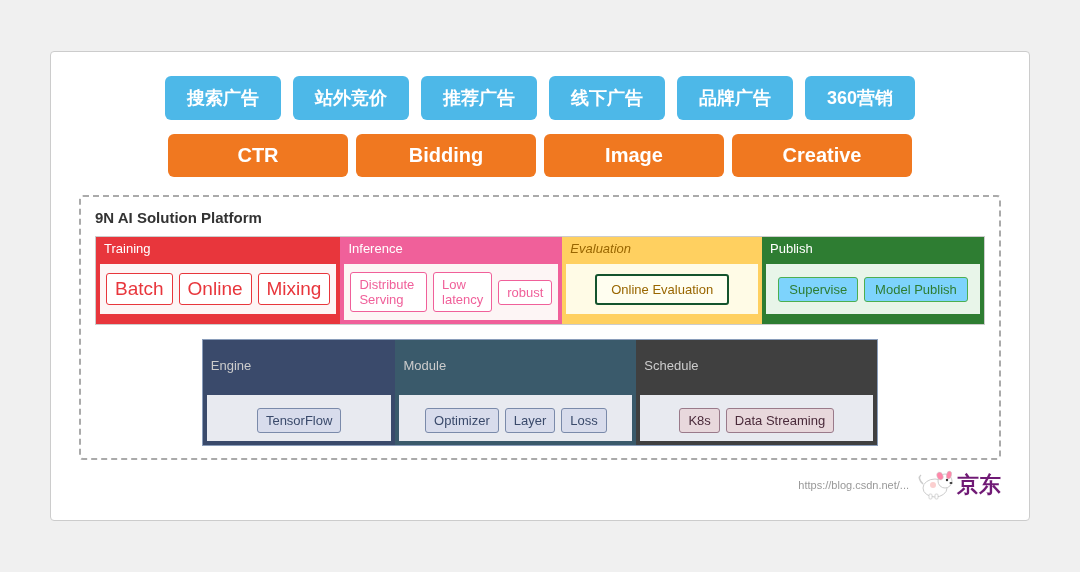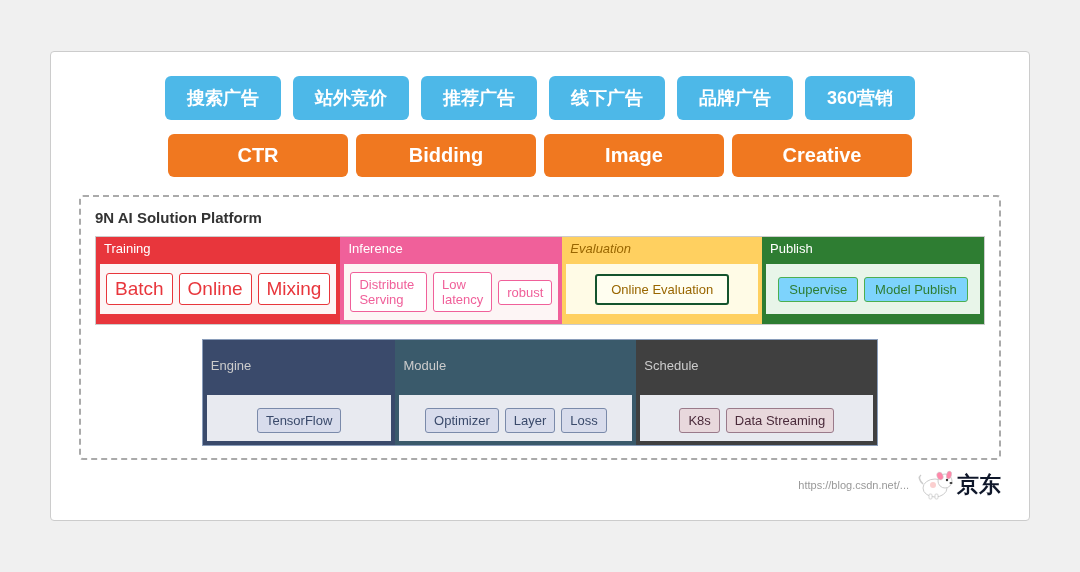--- a/index.html
+++ b/index.html
@@ -253,21 +253,21 @@
       align-items: center;
       gap: 4px;
     }
     .jd-dog {
       width: 36px;
       height: 30px;
     }
     .jd-text {
       font-size: 22px;
       font-weight: bold;
-      color: #0f172a;
+      color: #701a75;
     }
   </style>
 </head>
 <body>
 
 <div class="main-container">
 
   <div class="top-row">
     <button class="blue-btn">搜索广告</button>
     <button class="blue-btn">站外竞价</button>

